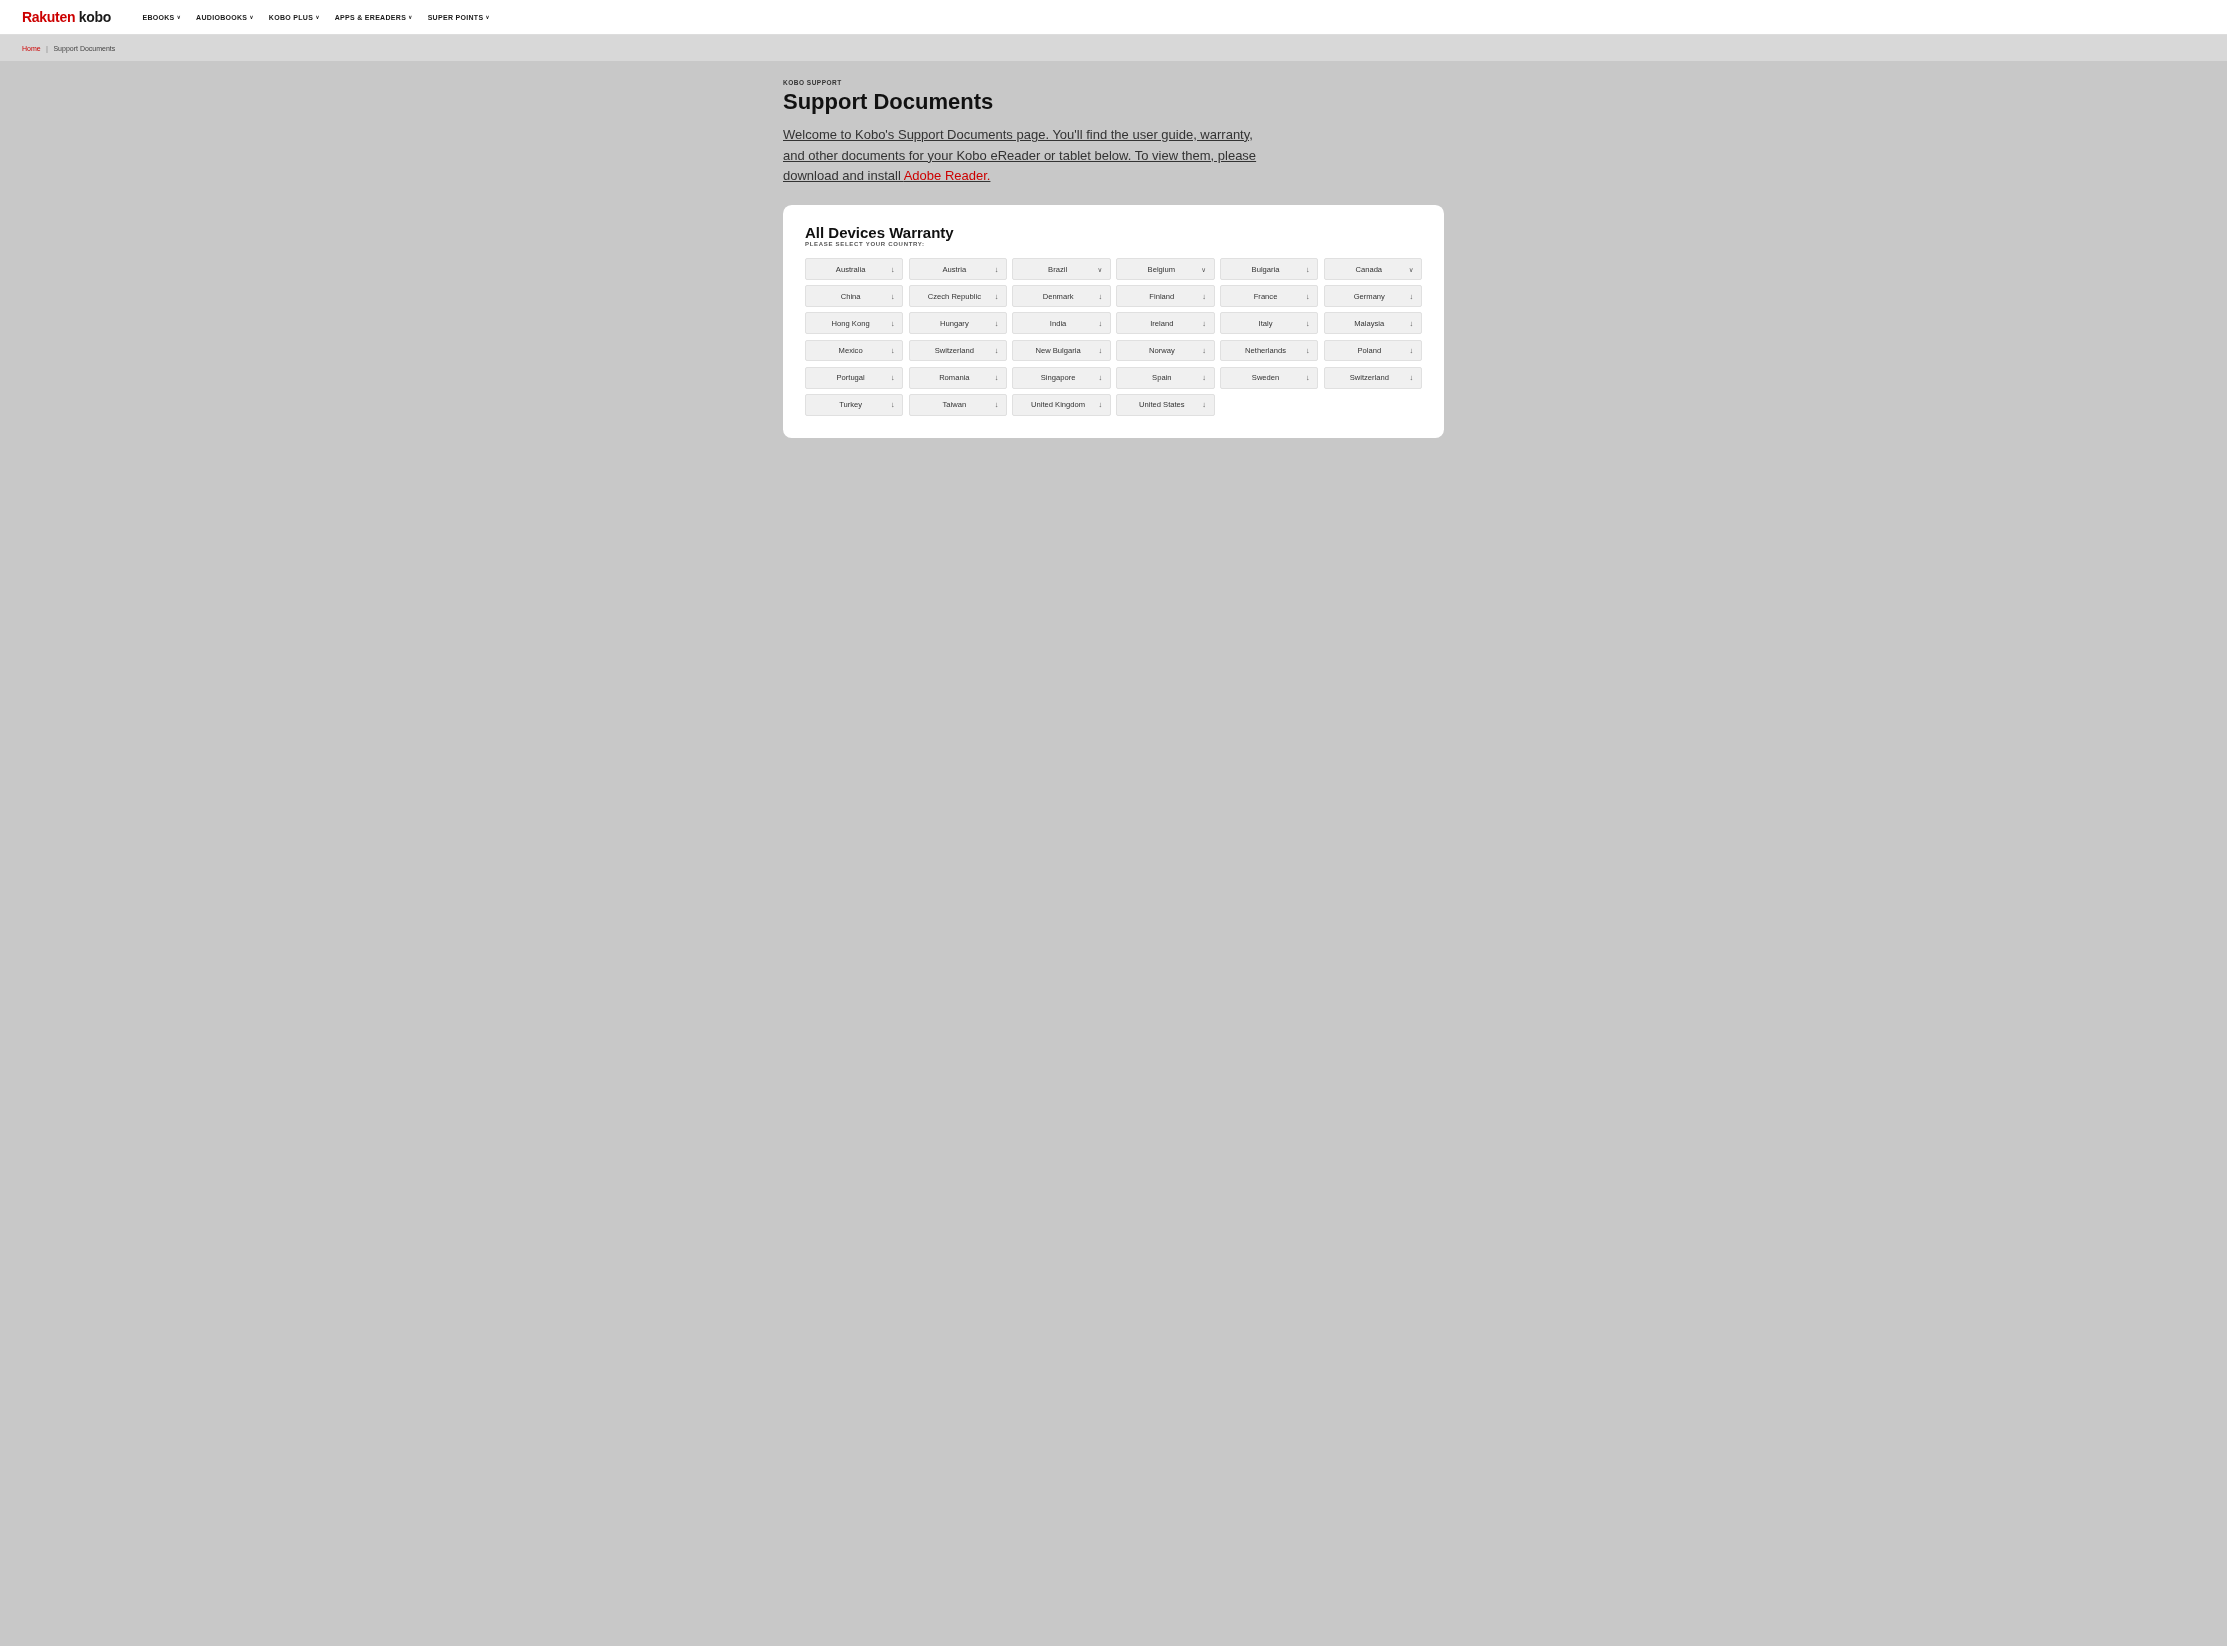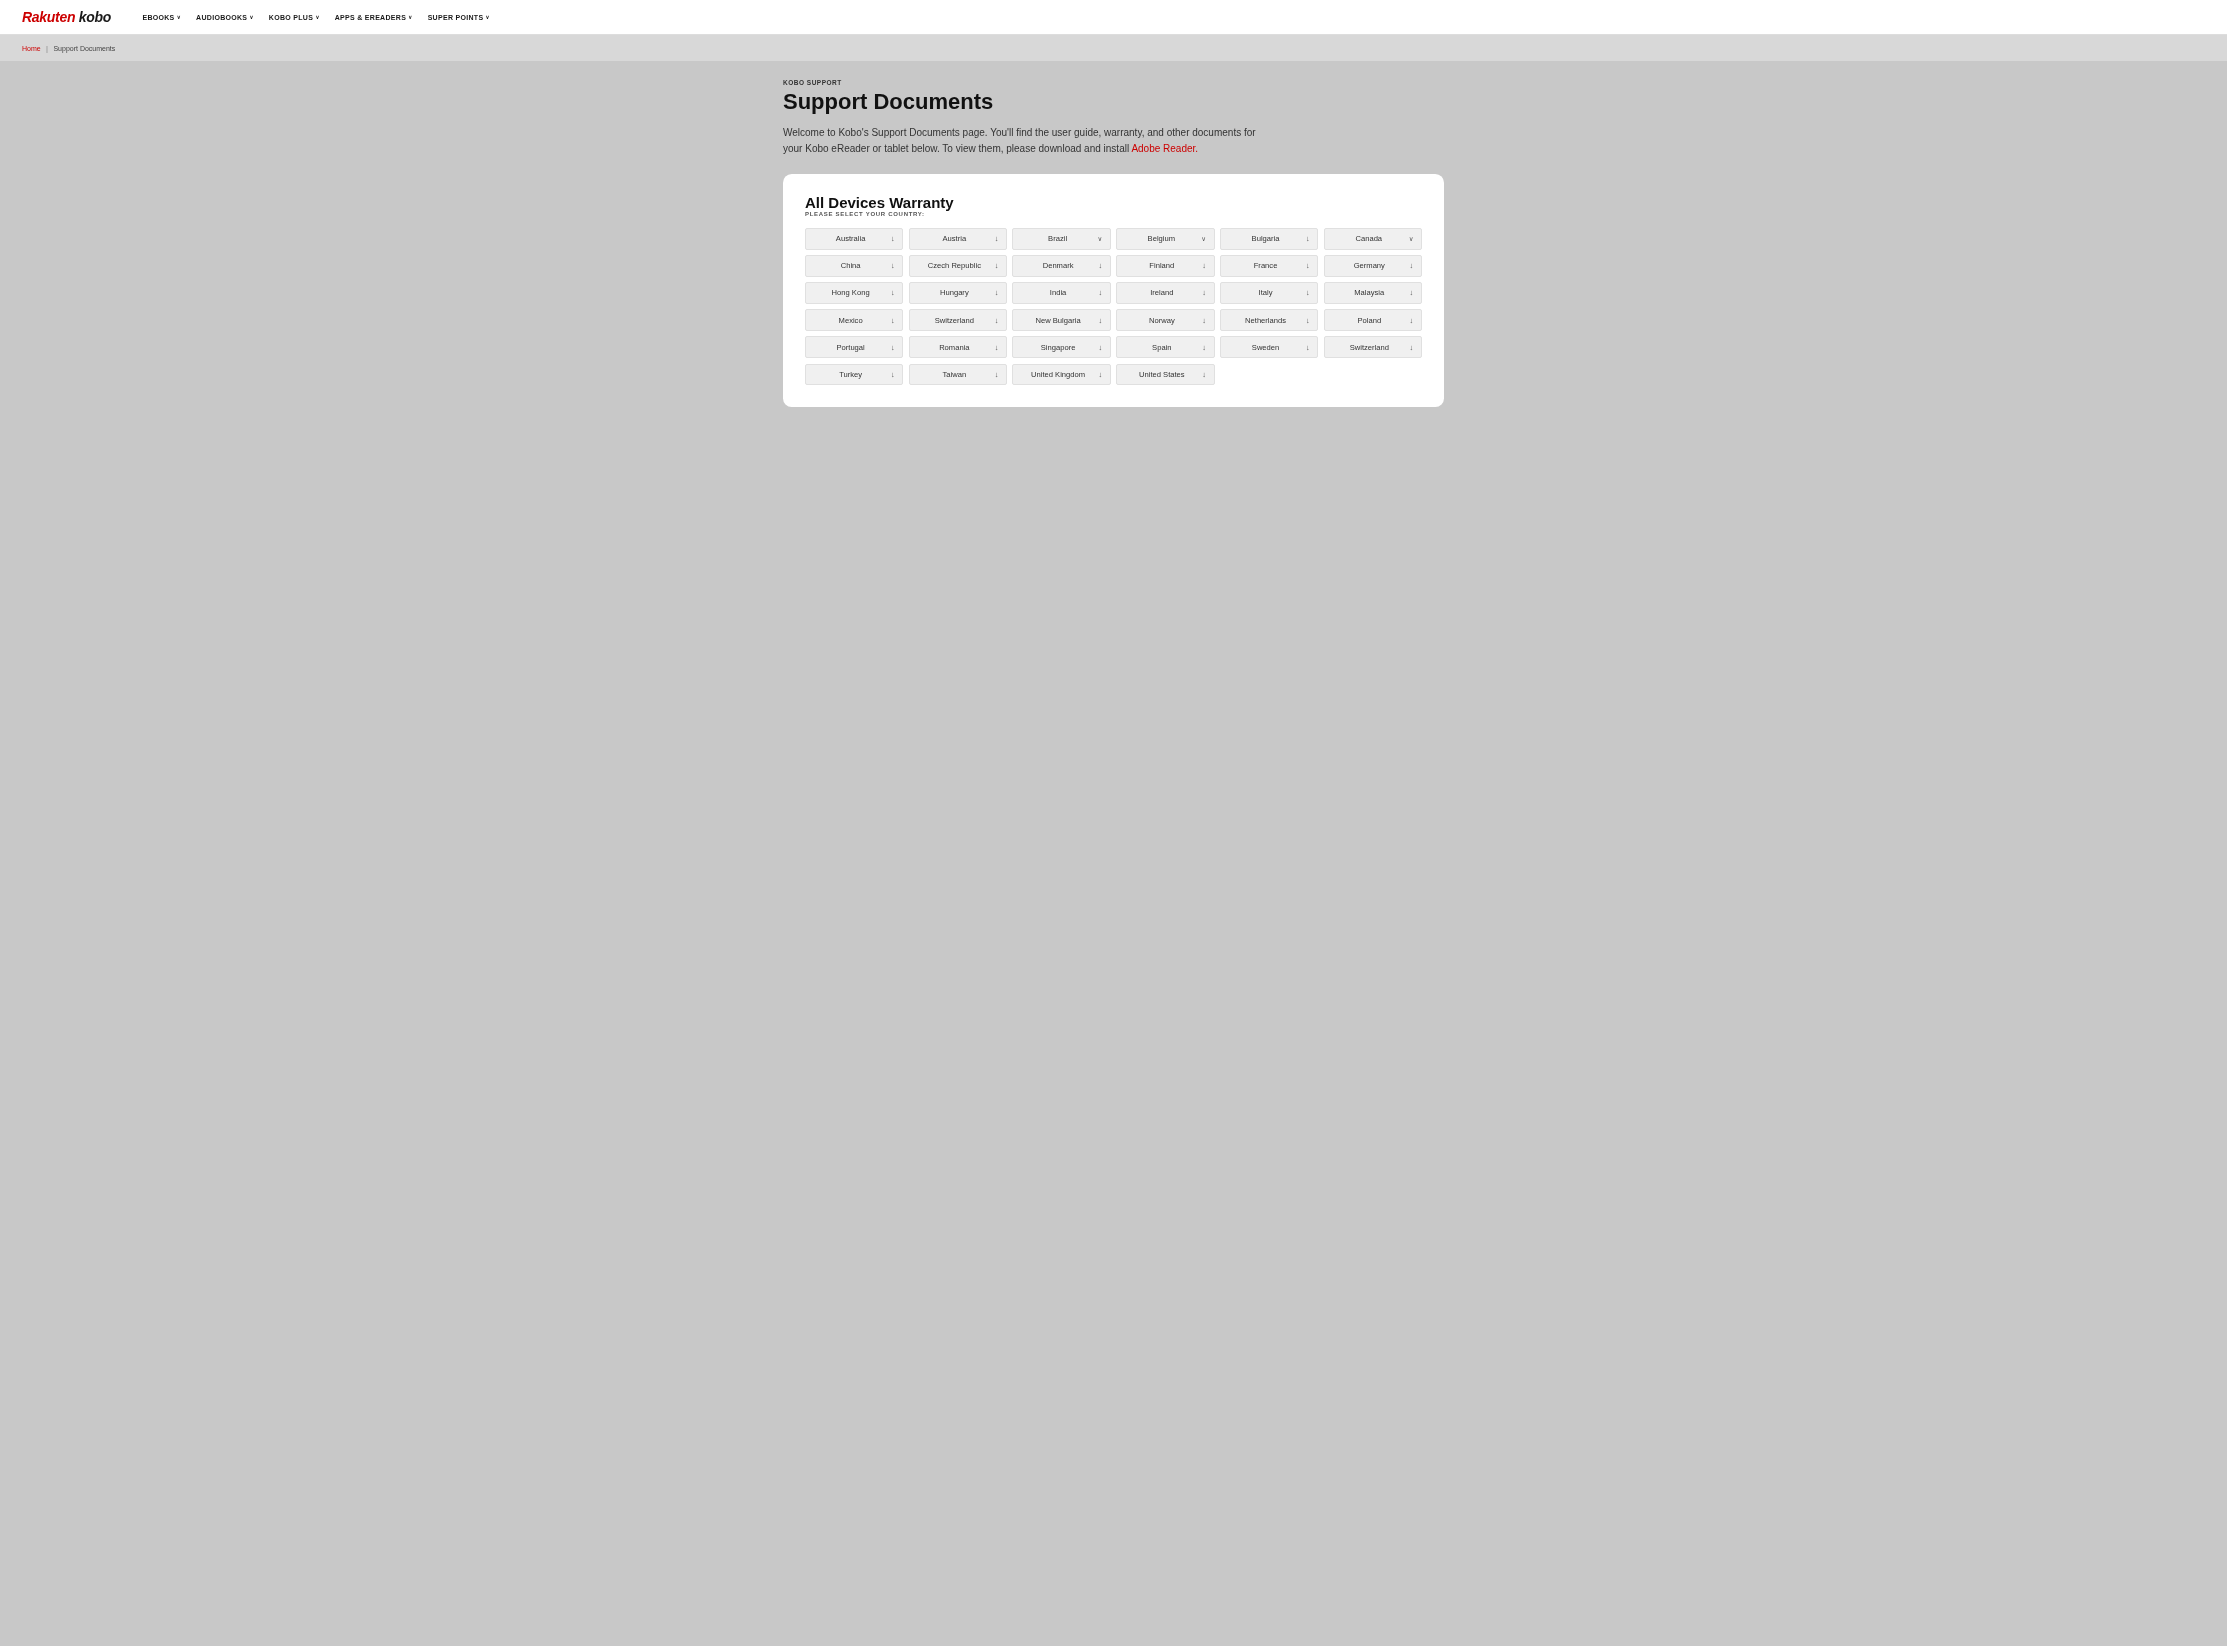--- a/index.html
+++ b/index.html
@@ -16,21 +16,20 @@
       padding: 0 22px;
       display: flex;
       align-items: center;
       height: 35px;
       gap: 17.4px;
     }
     .logo {
       display: flex;
       align-items: center;
       gap: 0;
-      font-style: italic;
     }
     .logo-text {
       font-size: 14px;
       font-weight: 700;
       color: #cc0000;
       letter-spacing: -0.3px;
     }
     .logo-text span {
       color: #1a1a1a;
     }
@@ -90,25 +89,26 @@
       text-transform: uppercase;
       margin-bottom: 3.3px;
     }
     .page-title {
       font-size: 22px;
       font-weight: 700;
       color: #111;
       margin-bottom: 9.8px;
     }
     .page-desc {
-      font-size: 10px;
+      font-size: 13px;
       color: #333;
       line-height: 1.6;
       max-width: 488px;
       margin-bottom: 17.4px;
+      text-decoration: underline;
     }
     .page-desc a {
       color: #cc0000;
       text-decoration: none;
     }
 
     
     .card {
       background: #fff;
       border-radius: 8.7px;

